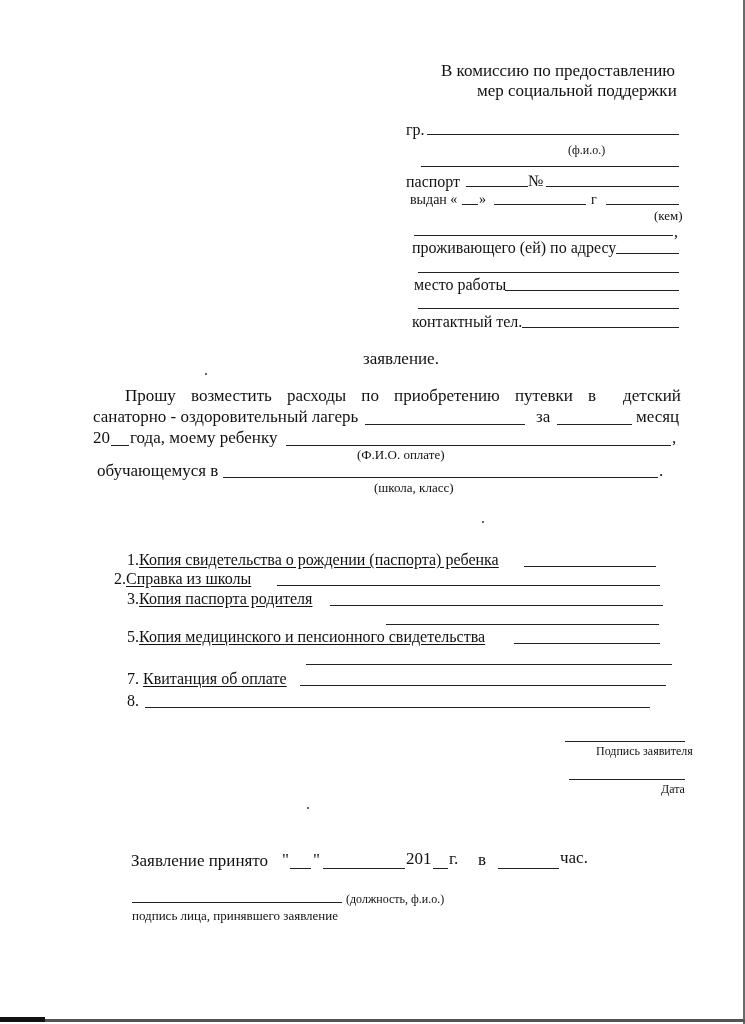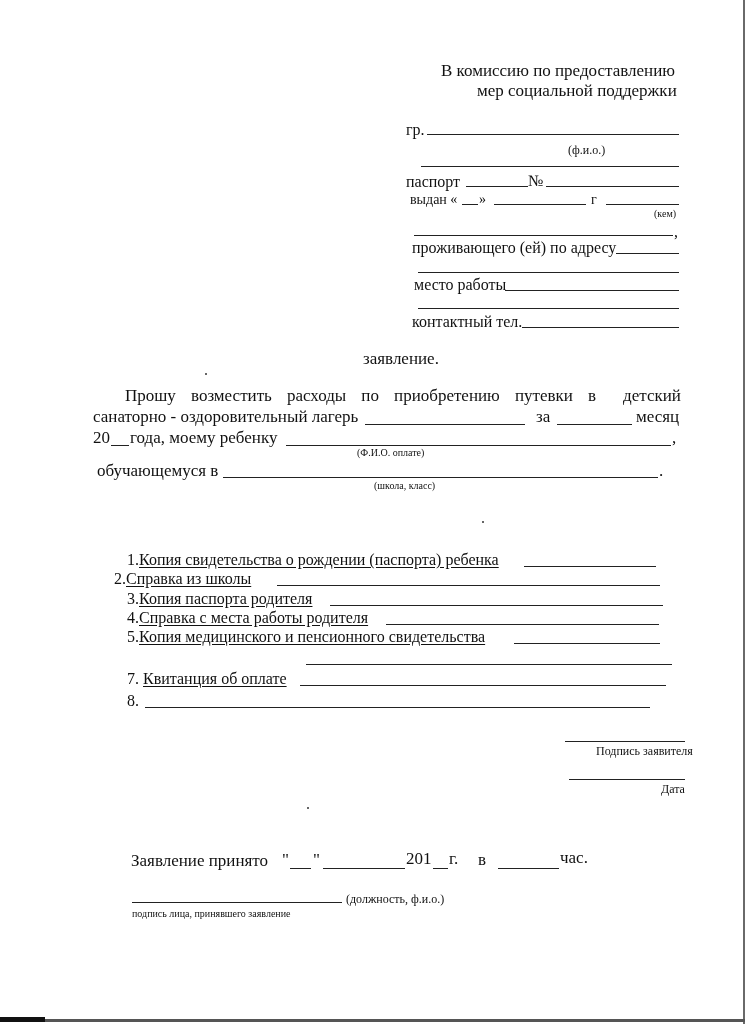--- a/index.html
+++ b/index.html
@@ -7,21 +7,21 @@
          font-family: "Liberation Serif", "DejaVu Serif", serif; color: #111; }
   .page { position: absolute; left: 0; top: 0; width: 745px; height: 1024px; background: #fff; }
   .right-edge { position: absolute; left: 743px; top: 0; width: 2px; height: 1024px; background: #6a6a6a; }
   .bottom-edge { position: absolute; left: 0; top: 1019px; width: 745px; height: 3px; background: #555; }
   .bottom-edge-left { position: absolute; left: 0; top: 1017px; width: 45px; height: 5px; background: #111; }
   .t { position: absolute; white-space: nowrap; line-height: 1; }
   .f17 { font-size: 17px; }
   .f16 { font-size: 16px; }
   .f15 { font-size: 14px; }
   .f10 { font-size: 12px; }
-  .f9 { font-size: 10px; }
+  .f9 { font-size: 13px; }
   .ln { position: absolute; height: 0; border-top: 1px solid #222; }
   .u { text-decoration: underline; text-underline-offset: 2px; }
   .dot { position: absolute; width: 2px; height: 2px; background: #333; border-radius: 1px; }
 </style>
 </head>
 <body>
 
 <div class="page">
 
   <div class="right-edge"></div>
@@ -105,23 +105,20 @@
   <div class="t f16" style="left:114px; top:571px;">
     <span>2.</span><span class="u">Справка из школы</span>
   </div>
   <div class="ln" style="left:277px; top:585px; width:383px;"></div>
 
   <div class="t f16" style="left:127px; top:591px;">
     <span>3.</span><span class="u">Копия паспорта родителя</span>
   </div>
   <div class="ln" style="left:330px; top:605px; width:333px;"></div>
 
-  <div class="t f16" style="left:127px; top:610px;">
-    <span>4.</span><span class="u">Справка с места работы родителя</span>
-  </div>
   <div class="ln" style="left:386px; top:624px; width:273px;"></div>
 
   <div class="t f16" style="left:127px; top:629px;">
     <span>5.</span><span class="u">Копия медицинского и пенсионного свидетельства</span>
   </div>
   <div class="ln" style="left:514px; top:643px; width:146px;"></div>
 
   <div class="ln" style="left:306px; top:664px; width:366px;"></div>
 
   <div class="t f16" style="left:127px; top:671px;">

